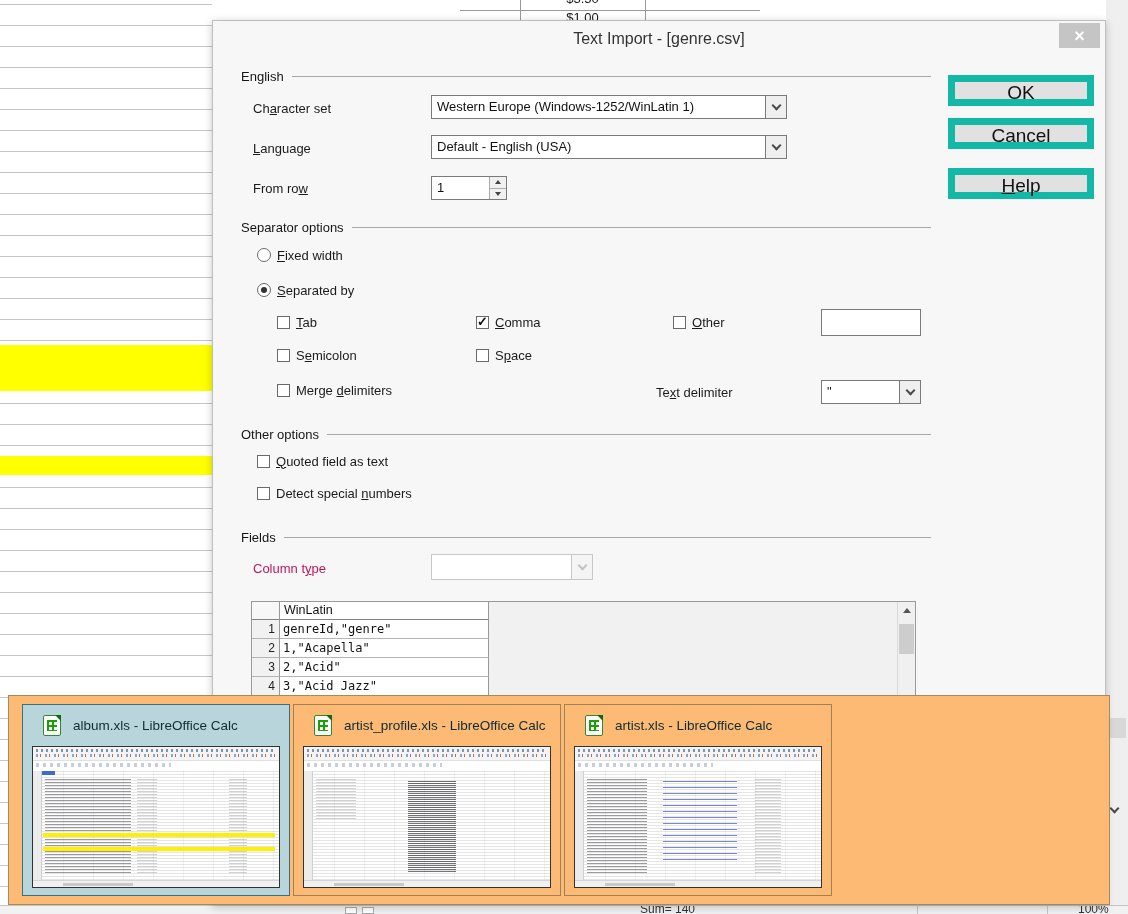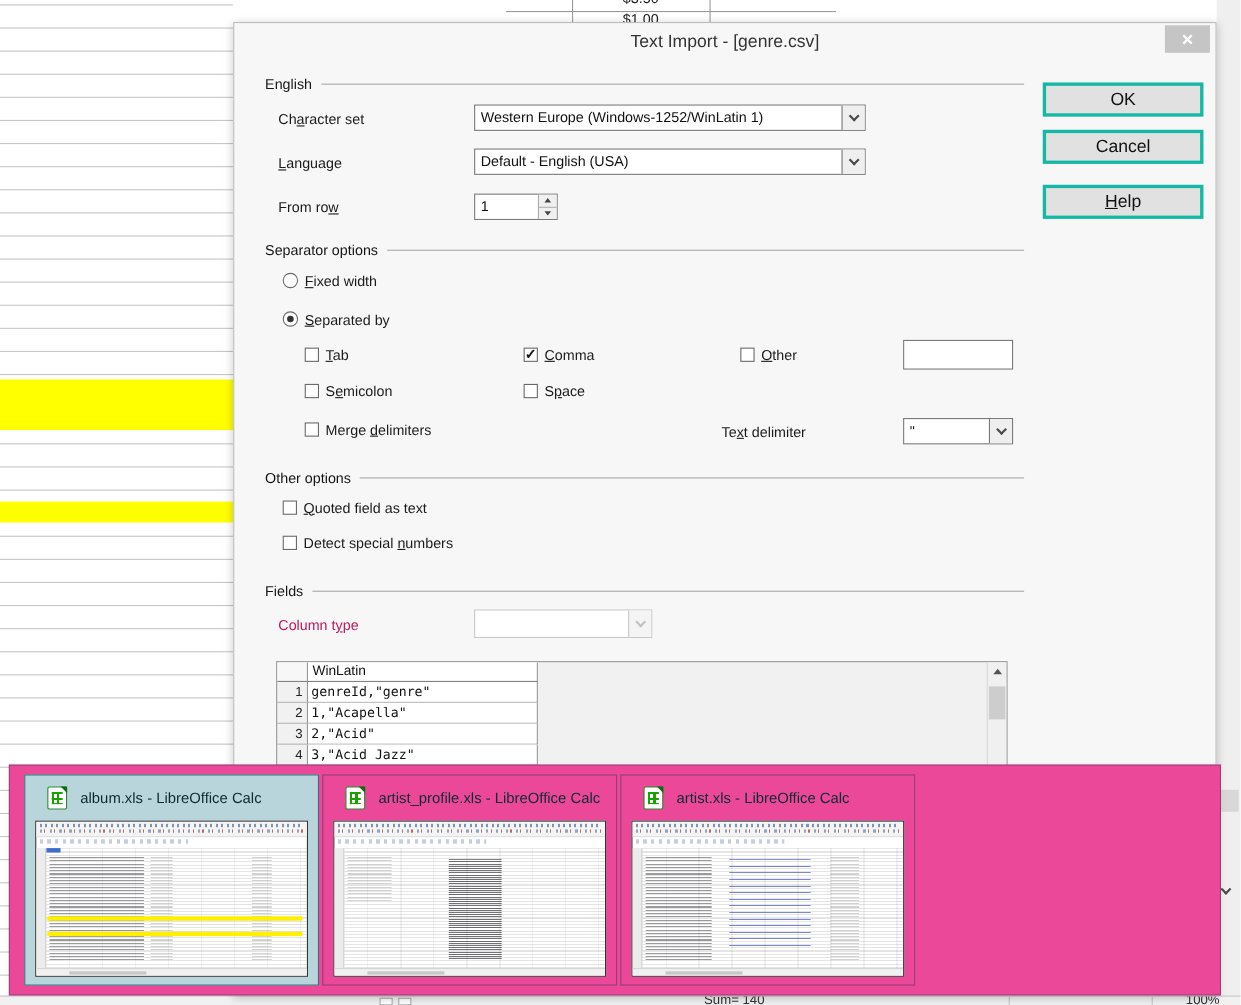--- a/index.html
+++ b/index.html
@@ -87,25 +87,25 @@
   .pv-row { display:flex; height:19px; }
   .pv-num { width:28px; border-right:1px solid #999; border-bottom:1px solid #b5b5b5; font-size:12px;
             text-align:right; padding-right:4px; line-height:18px; color:#222; }
   .pv-text { width:209px; background:#fff; border-right:1px solid #999; border-bottom:1px solid #b5b5b5;
              font-family:"DejaVu Sans Mono", monospace; font-size:12px; line-height:18px; padding-left:3px;
              white-space:pre; color:#111; }
   .pv-scroll { position:absolute; top:0; right:0; bottom:0; width:18px; background:#f0f0f0; border-left:1px solid #d9d9d9; }
   .pv-up { height:17px; display:flex; align-items:center; justify-content:center; }
   .pv-thumb { position:absolute; top:22px; left:1px; right:1px; height:30px; background:#cdcdcd; }
 
-  .btn { position:absolute; left:735px; width:146px; height:31px; background:#e1e1e1; border:3px solid #14b8a6;
-         font-family:"Liberation Sans", sans-serif; font-size:16px; color:#111; }
+  .btn { position:absolute; left:735px; width:146px; height:31px; background:#e1e1e1; border:7px solid #14b8a6;
+         font-family:"Liberation Sans", sans-serif; font-size:19px; color:#111; }
 
   
-  #taskbar { position:absolute; left:8px; top:695px; width:1102px; height:210px; background:#ec4899;
+  #taskbar { position:absolute; left:8px; top:695px; width:1102px; height:210px; background:#fdba74;
              border:1px solid rgba(10,45,55,.35); z-index:10; }
   #thumb-strip { position:absolute; left:13px; top:8px; display:flex; gap:3px; }
   .thumb-card { position:relative; width:268px; height:192px; border:1px solid rgba(12,48,58,.40); }
   .thumb-card.hover { background:#b9d5dc; border-color:#38707e; }
   .tc-title { position:absolute; left:50px; top:13px; font-size:13.5px; color:#0e2b33; white-space:nowrap;
               overflow:hidden; max-width:212px; }
   .calc-icon { position:absolute; left:20px; top:10px; width:18px; height:21px; background:#fff;
                border:1px solid #2f8a2f; border-radius:2px; }
   .ci-grid { position:absolute; left:3px; top:4px; right:3px; bottom:4px;
              background:repeating-linear-gradient(180deg,#18a303 0 2px,transparent 2px 5px),

